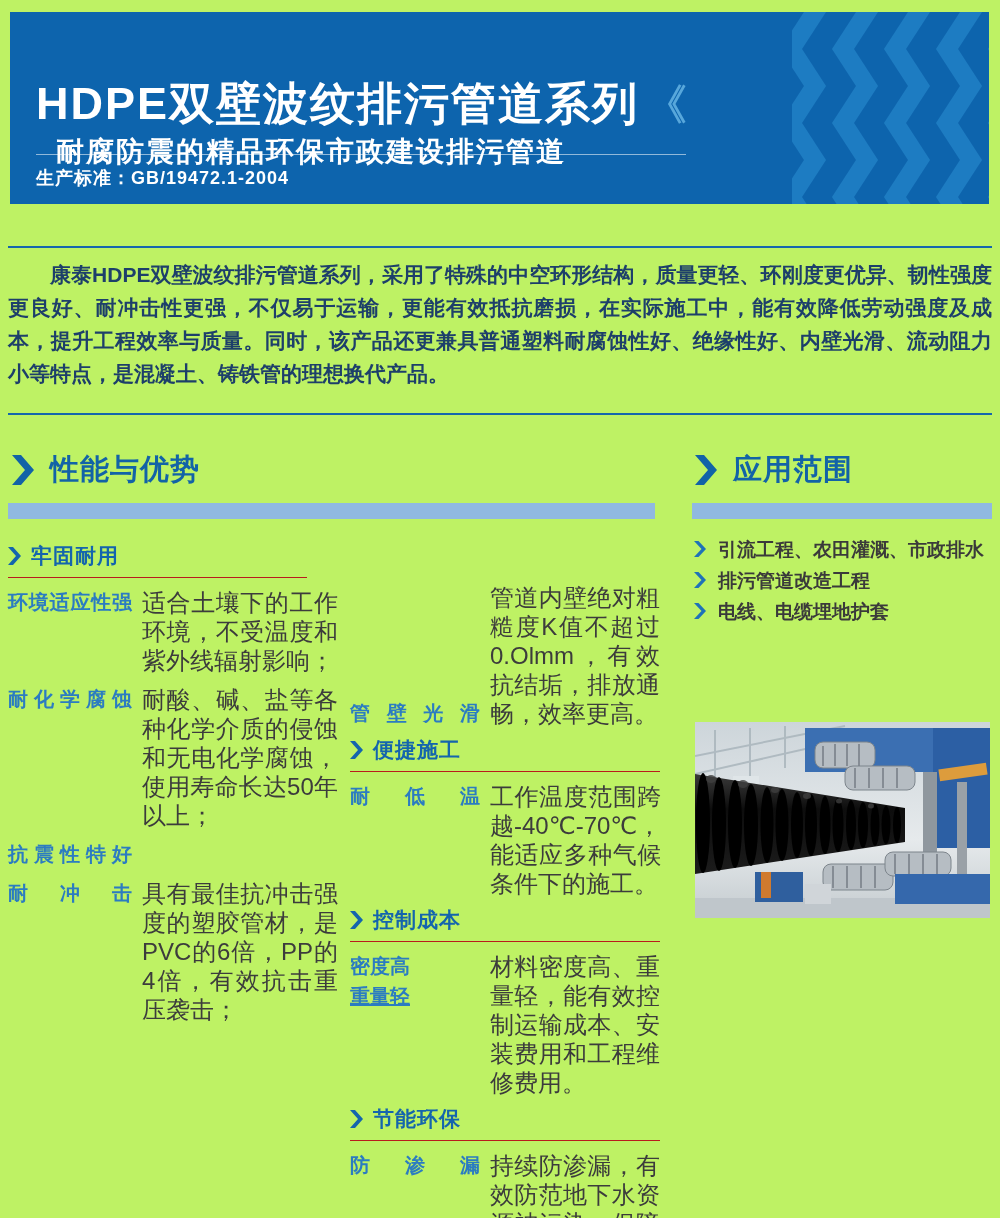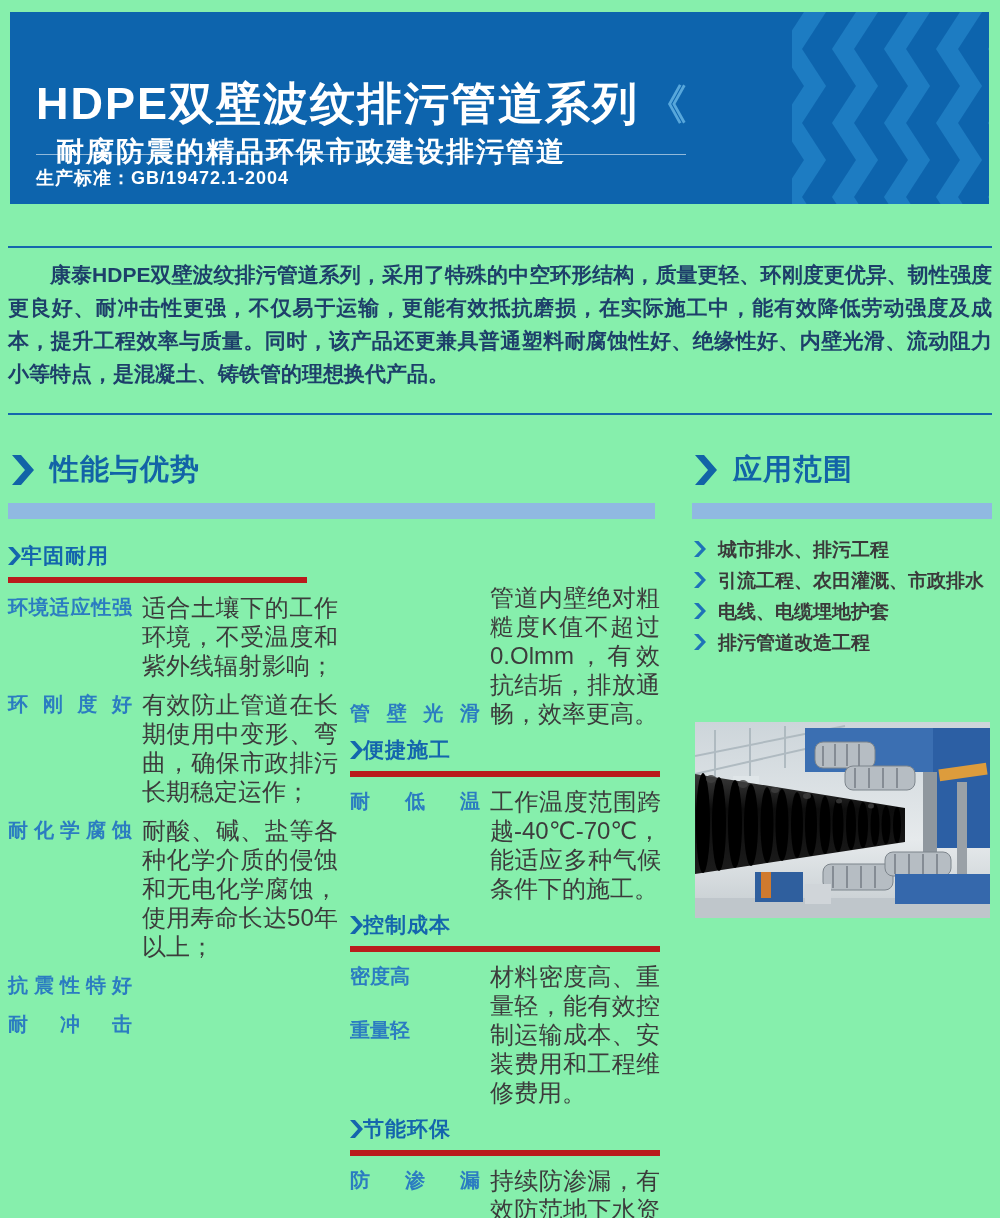--- a/index.html
+++ b/index.html
@@ -1,17 +1,17 @@
 <!DOCTYPE html>
 <html><head>
 <meta charset="utf-8">
 <style>
   html,body{margin:0;padding:0;background:#ffffff;}
   .page{
-    position:relative;width:1000px;height:1218px;margin:0 auto;background:#86efac;
+    position:relative;width:1000px;height:1218px;margin:0 auto;background:#bef264;
     font-family:"Liberation Sans","DejaVu Sans",sans-serif;overflow:hidden;
   }
   
   .banner{position:absolute;left:10px;top:12px;width:979px;height:192px;background:#0d64ad;color:#fff;overflow:hidden;}
   .banner-pattern{position:absolute;right:0;top:0;height:192px;width:215px;}
   .banner-title{position:absolute;left:26px;top:32px;font-size:45px;font-weight:bold;letter-spacing:2px;white-space:nowrap;}
   .title-mark{color:#57a7db;font-size:42px;font-weight:bold;margin-left:6px;}
   .banner-subtitle{position:absolute;left:26px;top:98px;font-size:28px;font-weight:bold;letter-spacing:2px;white-space:nowrap;margin-left:20px;}
   .banner-rule{position:absolute;left:26px;top:142px;width:650px;height:1px;background:rgba(255,255,255,0.55);}
   .banner-standard{position:absolute;left:26px;top:154px;font-size:18px;font-weight:bold;letter-spacing:1px;}
@@ -28,34 +28,34 @@
   .head-perf{left:12px;top:450px;}
   .head-apps{left:695px;top:450px;}
   .chev-big{width:22px;height:30px;flex:0 0 auto;}
   .band{position:absolute;height:16px;background:#90b9e1;top:503px;}
   .band-left{left:8px;width:647px;}
   .band-right{left:692px;width:300px;}
   
   .col-left{position:absolute;left:8px;top:542px;width:330px;}
   .col-mid{position:absolute;left:350px;top:583px;width:310px;}
   .subhead{
-    display:flex;align-items:center;gap:0;color:#1465ad;font-size:21px;font-weight:bold;
-    padding-bottom:7px;border-bottom:6px solid #b91c1c;letter-spacing:1px;
+    display:flex;align-items:center;gap:10px;color:#1465ad;font-size:21px;font-weight:bold;
+    padding-bottom:7px;border-bottom:1px solid #b91c1c;letter-spacing:1px;
   }
   .col-left .subhead{width:299px;}
   .chev-small{width:13px;height:18px;flex:0 0 auto;}
   .item{display:flex;margin-top:10px;}
   .item:first-of-type{margin-top:16px;align-items:flex-end;}
   .item .label{
     width:124px;min-width:124px;color:#2b7cc1;font-weight:bold;font-size:20px;line-height:29px;
     text-align:justify;text-align-last:justify;text-justify:inter-character;
   }
   .col-mid .item .label{width:130px;min-width:130px;}
   .item .label.no-spread{text-align:left;text-align-last:left;}
-  .item .label .l2{display:block;margin-top:25px;}
+  .item .label .l2{display:block;margin-top:1px;text-decoration:underline;}
   .item .desc{margin-left:10px;color:#3c3c3c;font-size:24px;line-height:29px;text-align:justify;}
   .mid-subhead{margin-top:8px;}
   
   .apps-list{position:absolute;left:694px;top:534px;width:300px;}
   .app-item{display:flex;gap:12px;align-items:flex-start;font-size:19px;line-height:31px;color:#3a3a3a;font-weight:bold;}
   .chev-list{width:12px;height:16px;margin-top:7px;flex:0 0 auto;}
   
   .photo{position:absolute;left:695px;top:722px;width:295px;height:196px;}
 </style>
 </head>
@@ -102,32 +102,29 @@
       <svg class="chev-small" viewBox="0 0 13 18">
           <polygon points="0,0 5,0 13,9 5,18 0,18 8,9" fill="#1465ad"></polygon>
         </svg>
       <span>牢固耐用</span>
     </div>
     <div class="item">
       <div class="label">环境适应性强</div>
       <div class="desc">适合土壤下的工作环境，不受温度和紫外线辐射影响；</div>
     </div>
     <div class="item">
-      <div class="label">环刚度好</div>
-      <div class="desc">有效防止管道在长期使用中变形、弯曲，确保市政排污长期稳定运作；</div>
-    </div>
-    <div class="item">
       <div class="label">耐化学腐蚀</div>
       <div class="desc">耐酸、碱、盐等各种化学介质的侵蚀和无电化学腐蚀，使用寿命长达50年以上；</div>
     </div>
     <div class="item">
       <div class="label">抗震性特好</div>
     </div>
     <div class="item">
       <div class="label">耐冲击</div>
+      <div class="desc">具有最佳抗冲击强度的塑胶管材，是PVC的6倍，PP的4倍，有效抗击重压袭击；</div>
     </div>
   </section>
 
   <section class="col-mid">
     <div class="item" style="margin-top:0">
       <div class="label">管壁光滑</div>
       <div class="desc">管道内壁绝对粗糙度K值不超过0.Olmm，有效抗结垢，排放通畅，效率更高。</div>
     </div>
 
     <div class="subhead mid-subhead">
@@ -165,39 +162,33 @@
       <div class="label">防渗漏</div>
       <div class="desc">持续防渗漏，有效防范地下水资源被污染，保障生态环境。</div>
     </div>
   </section>
 
   <section class="apps-list">
     <div class="app-item">
       <svg class="chev-list" viewBox="0 0 12 16">
           <polygon points="0,0 4.5,0 12,8 4.5,16 0,16 7.5,8" fill="#1e72b8"></polygon>
         </svg>
-      <span>城市排水、排污工程</span>
+      <span>引流工程、农田灌溉、市政排水</span>
     </div>
     <div class="app-item">
       <svg class="chev-list" viewBox="0 0 12 16">
           <polygon points="0,0 4.5,0 12,8 4.5,16 0,16 7.5,8" fill="#1e72b8"></polygon>
         </svg>
-      <span>引流工程、农田灌溉、市政排水</span>
+      <span>排污管道改造工程</span>
     </div>
     <div class="app-item">
       <svg class="chev-list" viewBox="0 0 12 16">
           <polygon points="0,0 4.5,0 12,8 4.5,16 0,16 7.5,8" fill="#1e72b8"></polygon>
         </svg>
       <span>电线、电缆埋地护套</span>
-    </div>
-    <div class="app-item">
-      <svg class="chev-list" viewBox="0 0 12 16">
-          <polygon points="0,0 4.5,0 12,8 4.5,16 0,16 7.5,8" fill="#1e72b8"></polygon>
-        </svg>
-      <span>排污管道改造工程</span>
     </div>
   </section>
 
   <svg class="photo" viewBox="0 0 295 196" preserveAspectRatio="none">
     <defs>
       <linearGradient id="bgGrad" x1="0" y1="0" x2="0" y2="1">
         <stop offset="0" stop-color="#cdd5da"></stop>
           <stop offset="0.6" stop-color="#e6eaec"></stop>
           <stop offset="1" stop-color="#c4cbcf"></stop>
       </linearGradient>

